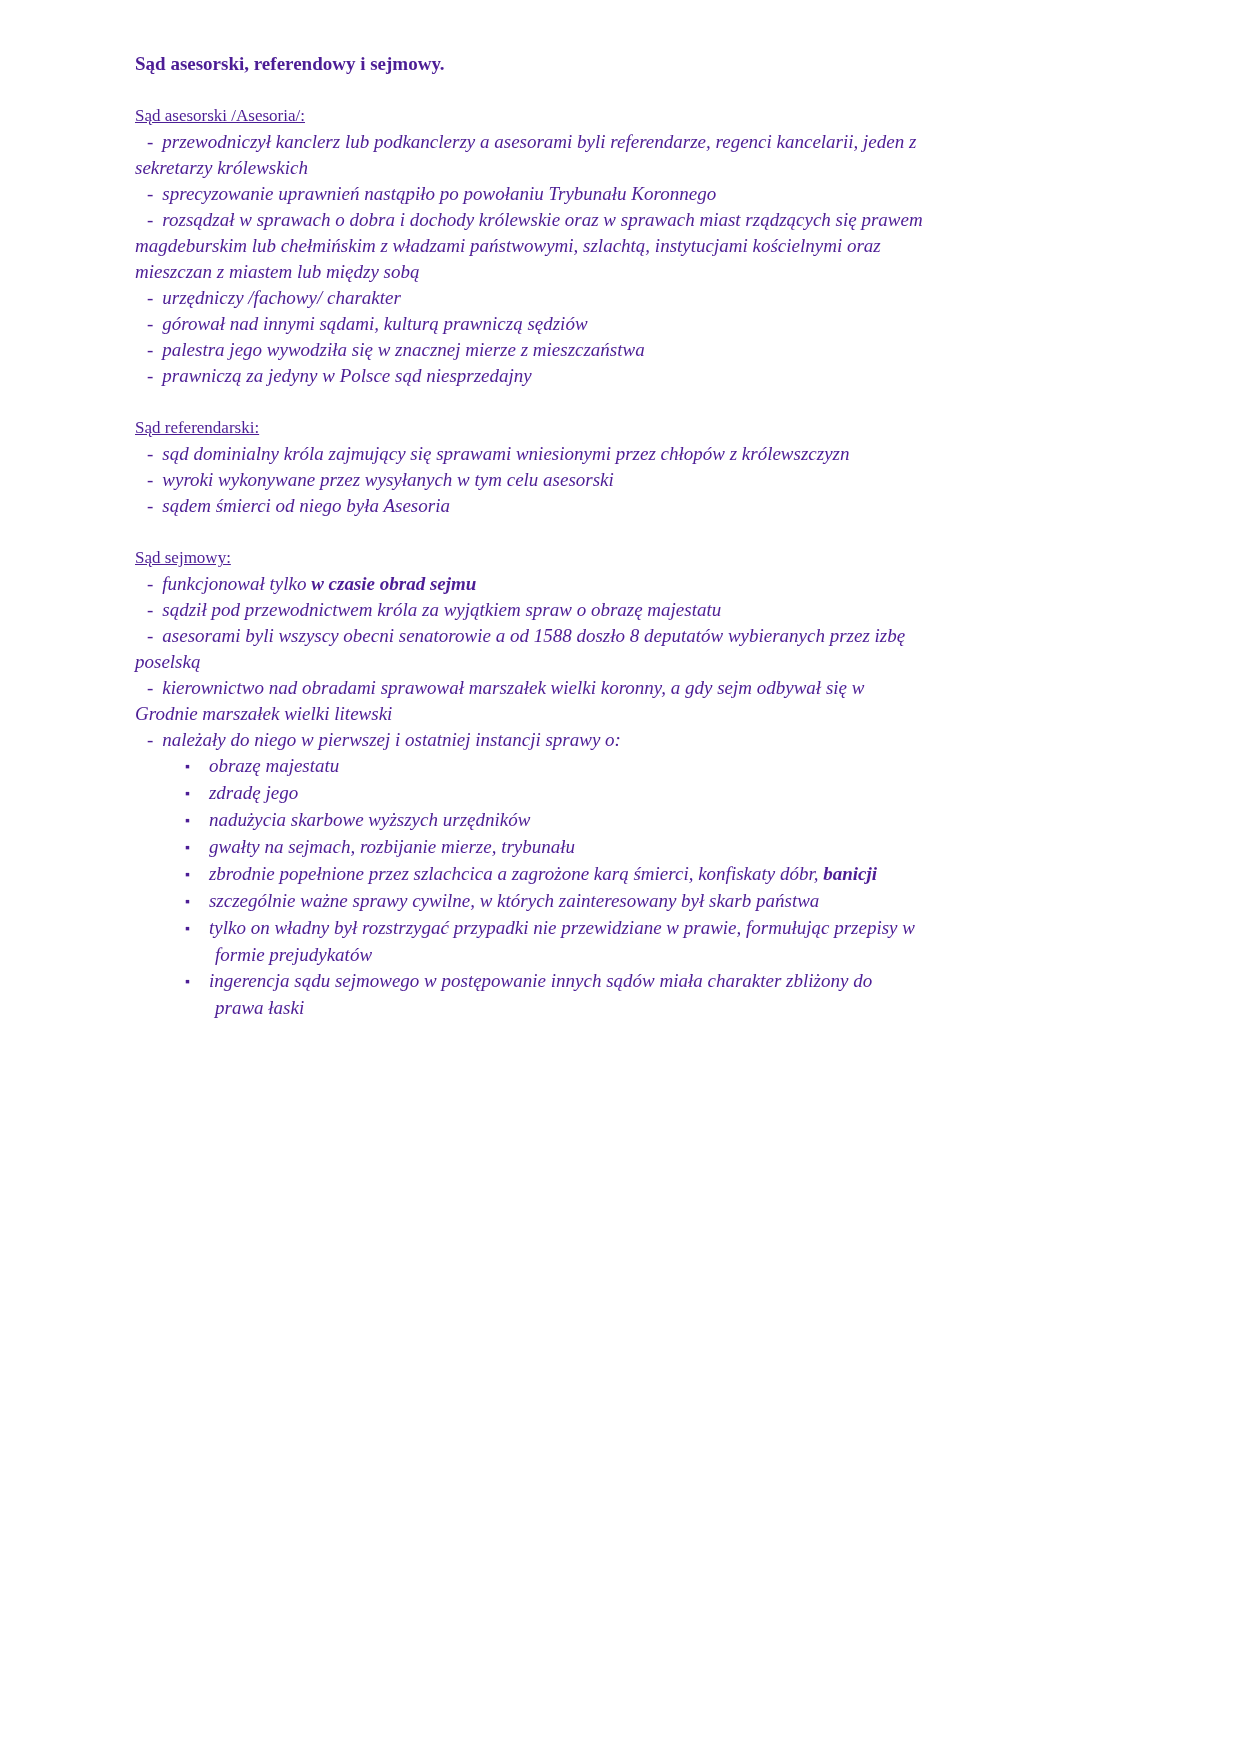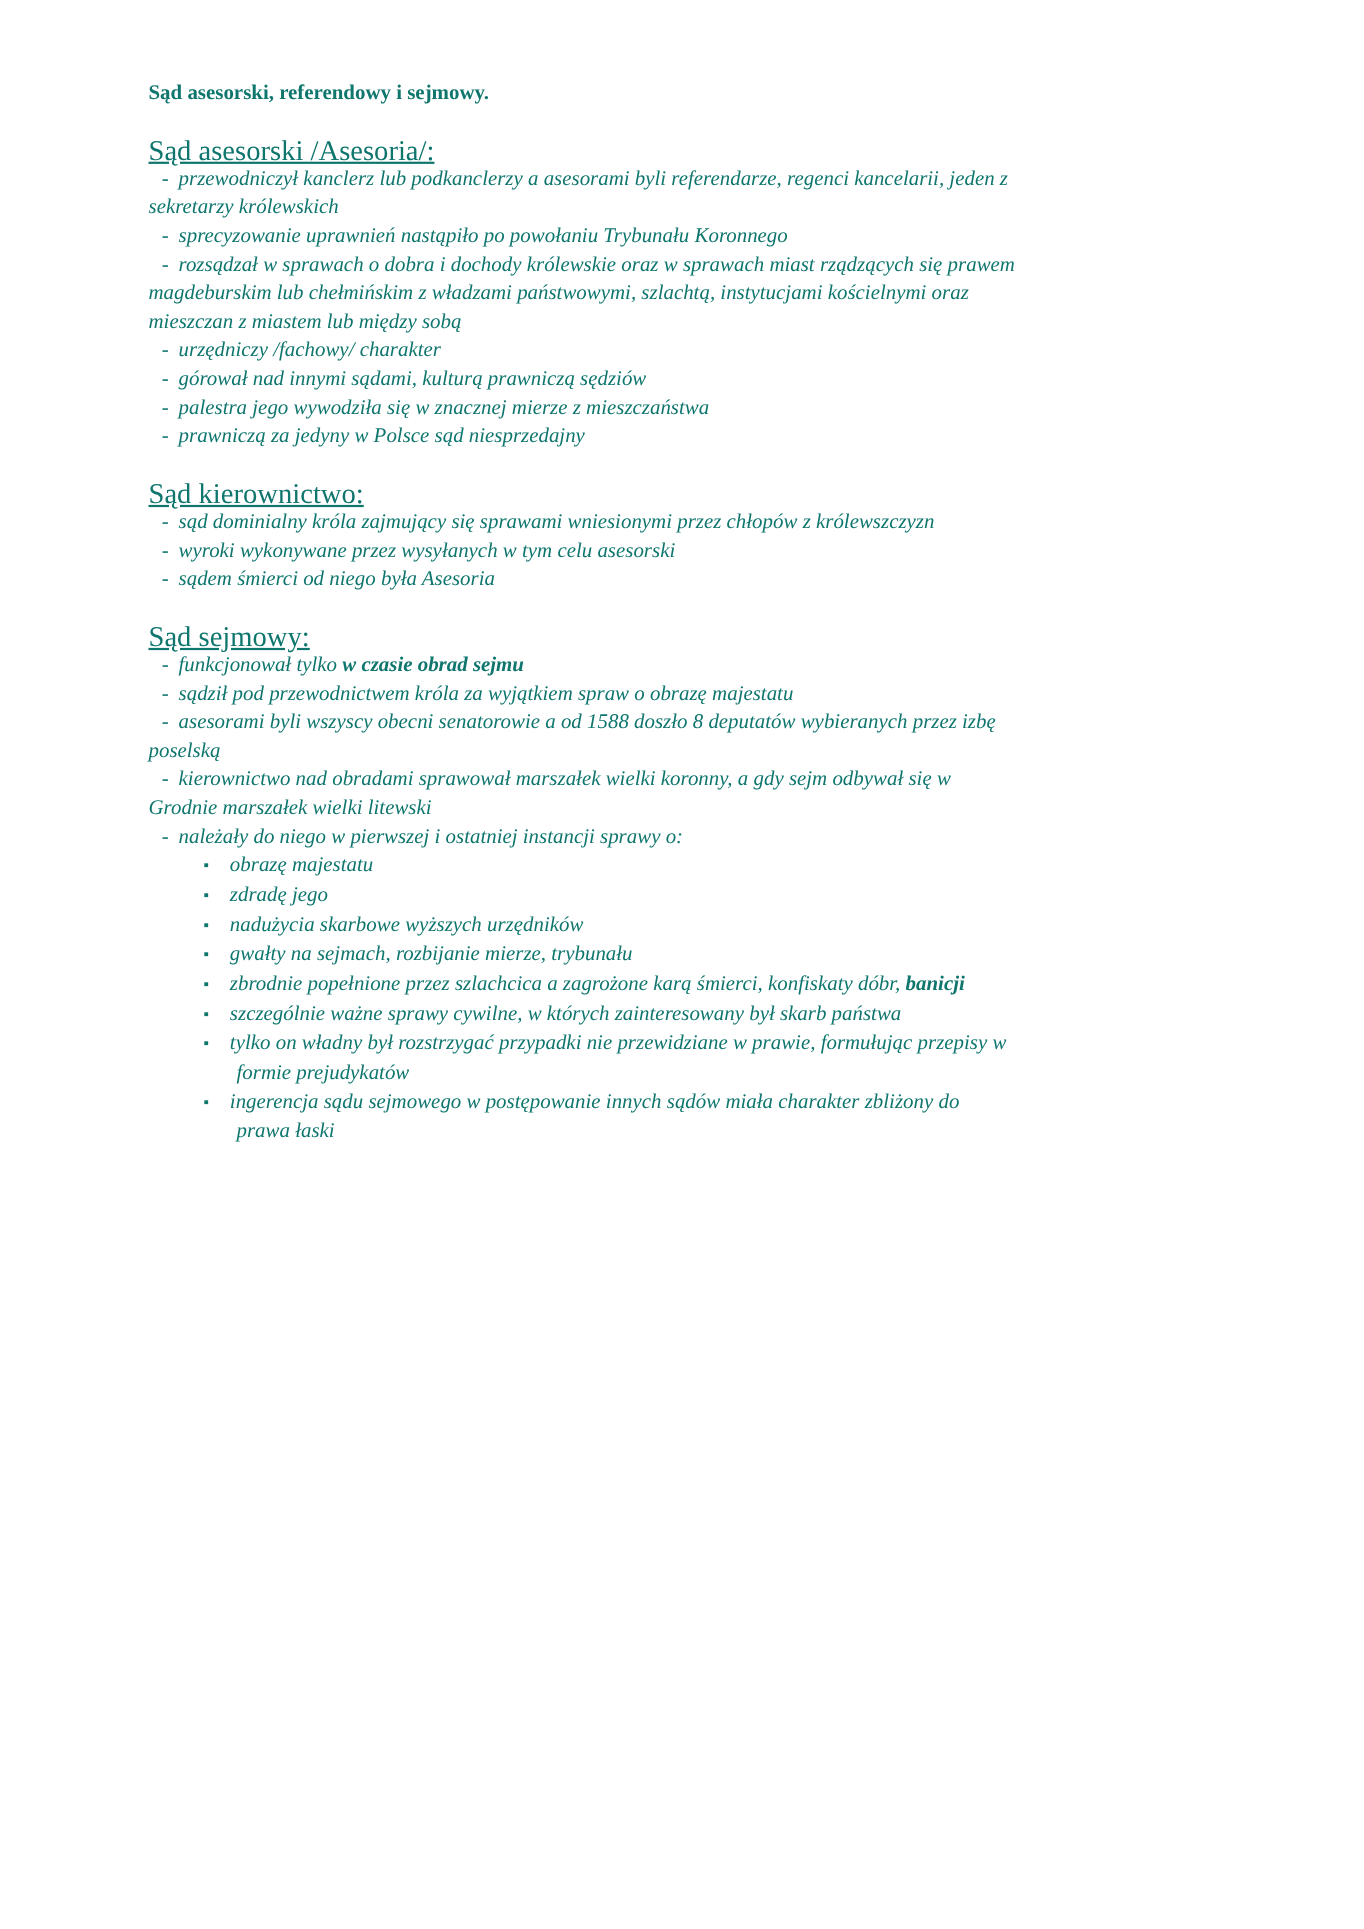--- a/index.html
+++ b/index.html
@@ -7,33 +7,33 @@
     margin: 0;
     padding: 0;
     background: #ffffff;
   }
   .page {
     position: relative;
     width: 1108px;
     min-height: 1754px;
     box-sizing: border-box;
     background: #ffffff;
-    padding: 72px 185px 120px 135px;
+    padding: 51px 185px 120px 135px;
     font-family: "Liberation Serif", "DejaVu Serif", serif;
     font-size: 19px;
     line-height: 26px;
-    color: #0f766e;
+    color: #4c1d95;
   }
   .doc-title {
     font-size: 19px;
     font-weight: bold;
     margin: 0 0 26px 0;
   }
   .heading {
-    font-size: 26px;
+    font-size: 17px;
     font-weight: normal;
     text-decoration: underline;
     margin: 26px 0 0 0;
   }
   p { margin: 0; font-style: italic; }
   .dash-item {
     text-indent: 12px;
   }
   .dash-item > .marker {
     margin-right: 9px;
@@ -61,21 +61,21 @@
     <p class="dash-item"><span class="marker">-</span><span class="txt">przewodniczył kanclerz lub podkanclerzy a asesorami byli referendarze, regenci kancelarii, jeden z sekretarzy królewskich</span></p>
     <p class="dash-item"><span class="marker">-</span><span class="txt">sprecyzowanie uprawnień nastąpiło po powołaniu Trybunału Koronnego</span></p>
     <p class="dash-item"><span class="marker">-</span><span class="txt">rozsądzał w sprawach o dobra i dochody królewskie oraz w sprawach miast rządzących się prawem magdeburskim lub chełmińskim z władzami państwowymi, szlachtą, instytucjami kościelnymi oraz mieszczan z miastem lub między sobą</span></p>
     <p class="dash-item"><span class="marker">-</span><span class="txt">urzędniczy /fachowy/ charakter</span></p>
     <p class="dash-item"><span class="marker">-</span><span class="txt">górował nad innymi sądami, kulturą prawniczą sędziów</span></p>
     <p class="dash-item"><span class="marker">-</span><span class="txt">palestra jego wywodziła się w znacznej mierze z mieszczaństwa</span></p>
     <p class="dash-item"><span class="marker">-</span><span class="txt">prawniczą za jedyny w Polsce sąd niesprzedajny</span></p>
   </section>
 
   <section class="doc-section">
-    <h2 class="heading">Sąd kierownictwo:</h2>
+    <h2 class="heading">Sąd referendarski:</h2>
     <p class="dash-item"><span class="marker">-</span><span class="txt">sąd dominialny króla zajmujący się sprawami wniesionymi przez chłopów z królewszczyzn</span></p>
     <p class="dash-item"><span class="marker">-</span><span class="txt">wyroki wykonywane przez wysyłanych w tym celu asesorski</span></p>
     <p class="dash-item"><span class="marker">-</span><span class="txt">sądem śmierci od niego była Asesoria</span></p>
   </section>
 
   <section class="doc-section">
     <h2 class="heading">Sąd sejmowy:</h2>
     <p class="dash-item"><span class="marker">-</span><span class="txt">funkcjonował tylko </span><span class="txt bold">w czasie obrad sejmu</span></p>
     <p class="dash-item"><span class="marker">-</span><span class="txt">sądził pod przewodnictwem króla za wyjątkiem spraw o obrazę majestatu</span></p>
     <p class="dash-item"><span class="marker">-</span><span class="txt">asesorami byli wszyscy obecni senatorowie a od 1588 doszło 8 deputatów wybieranych przez izbę poselską</span></p>

